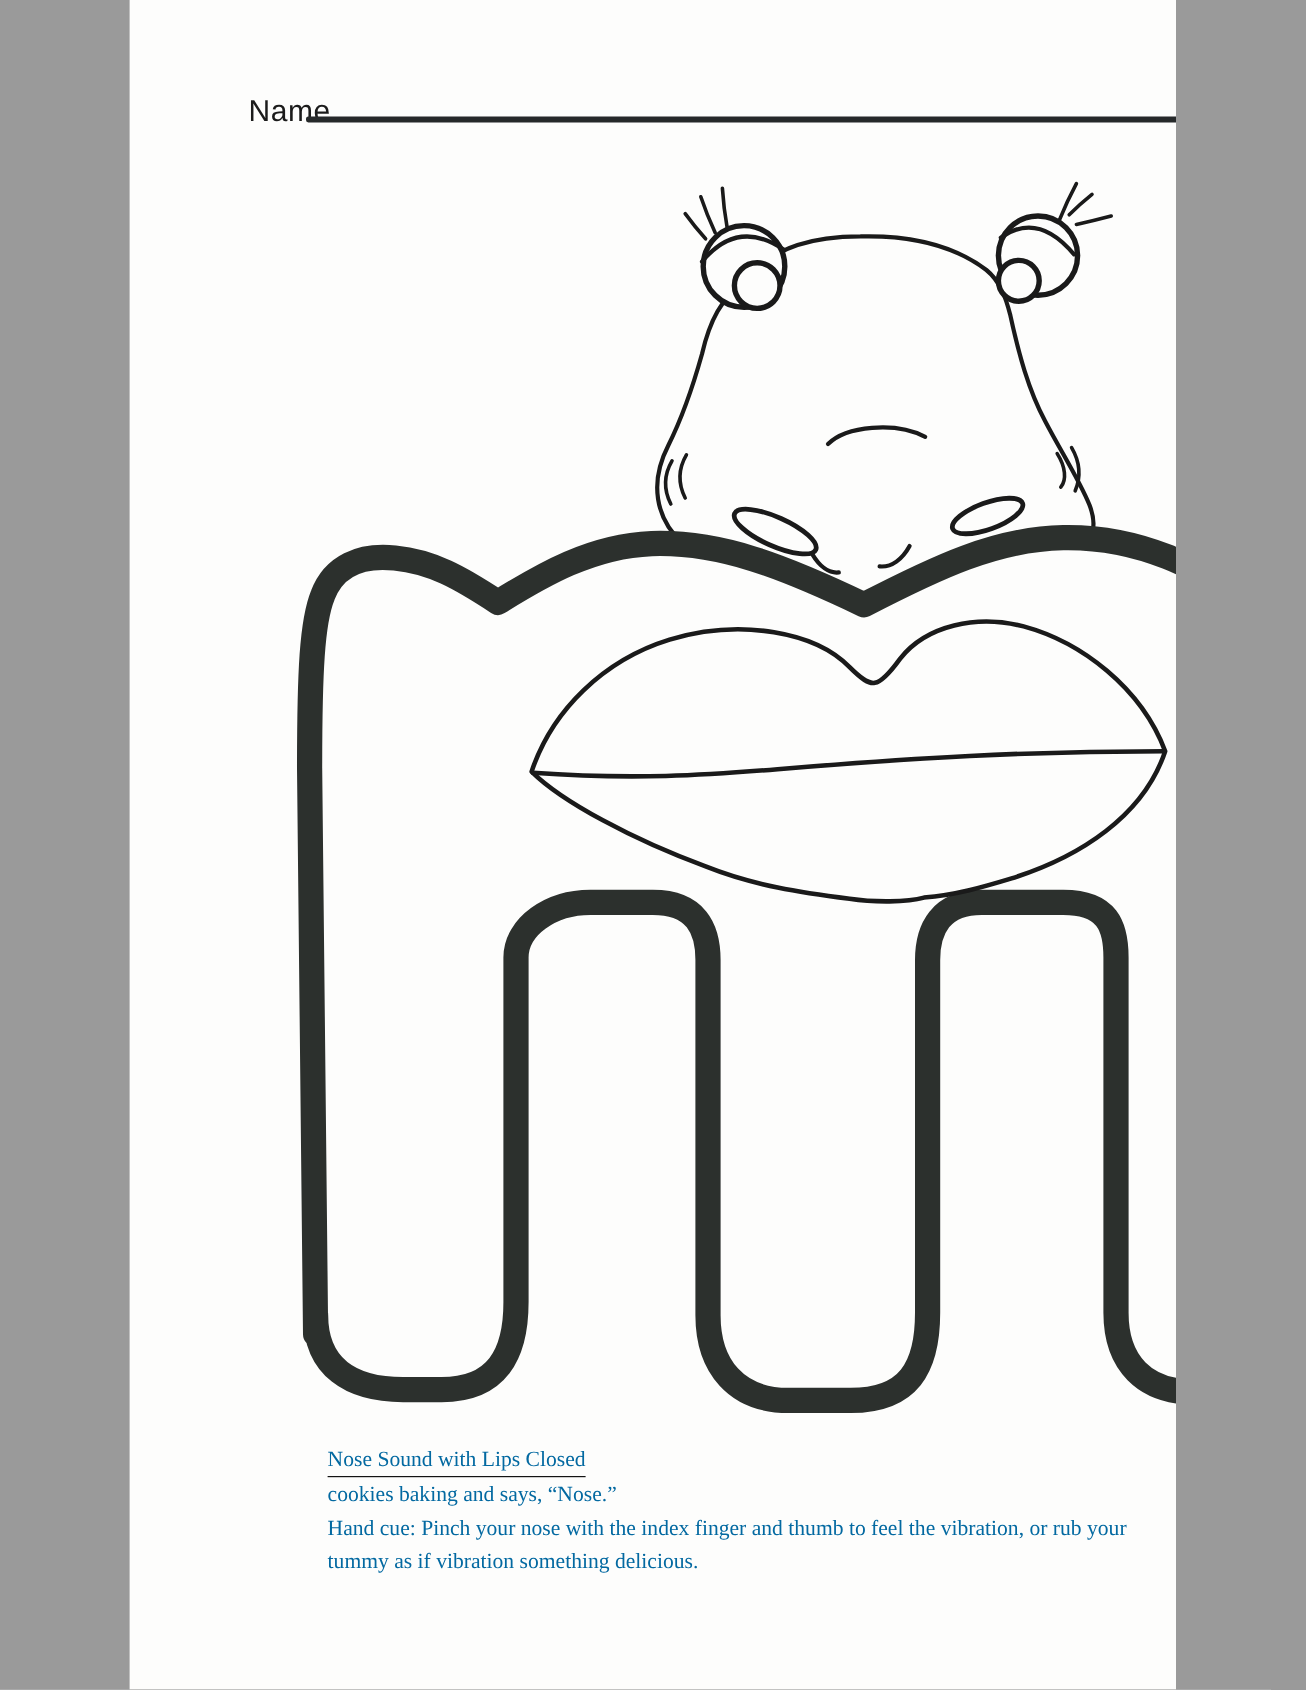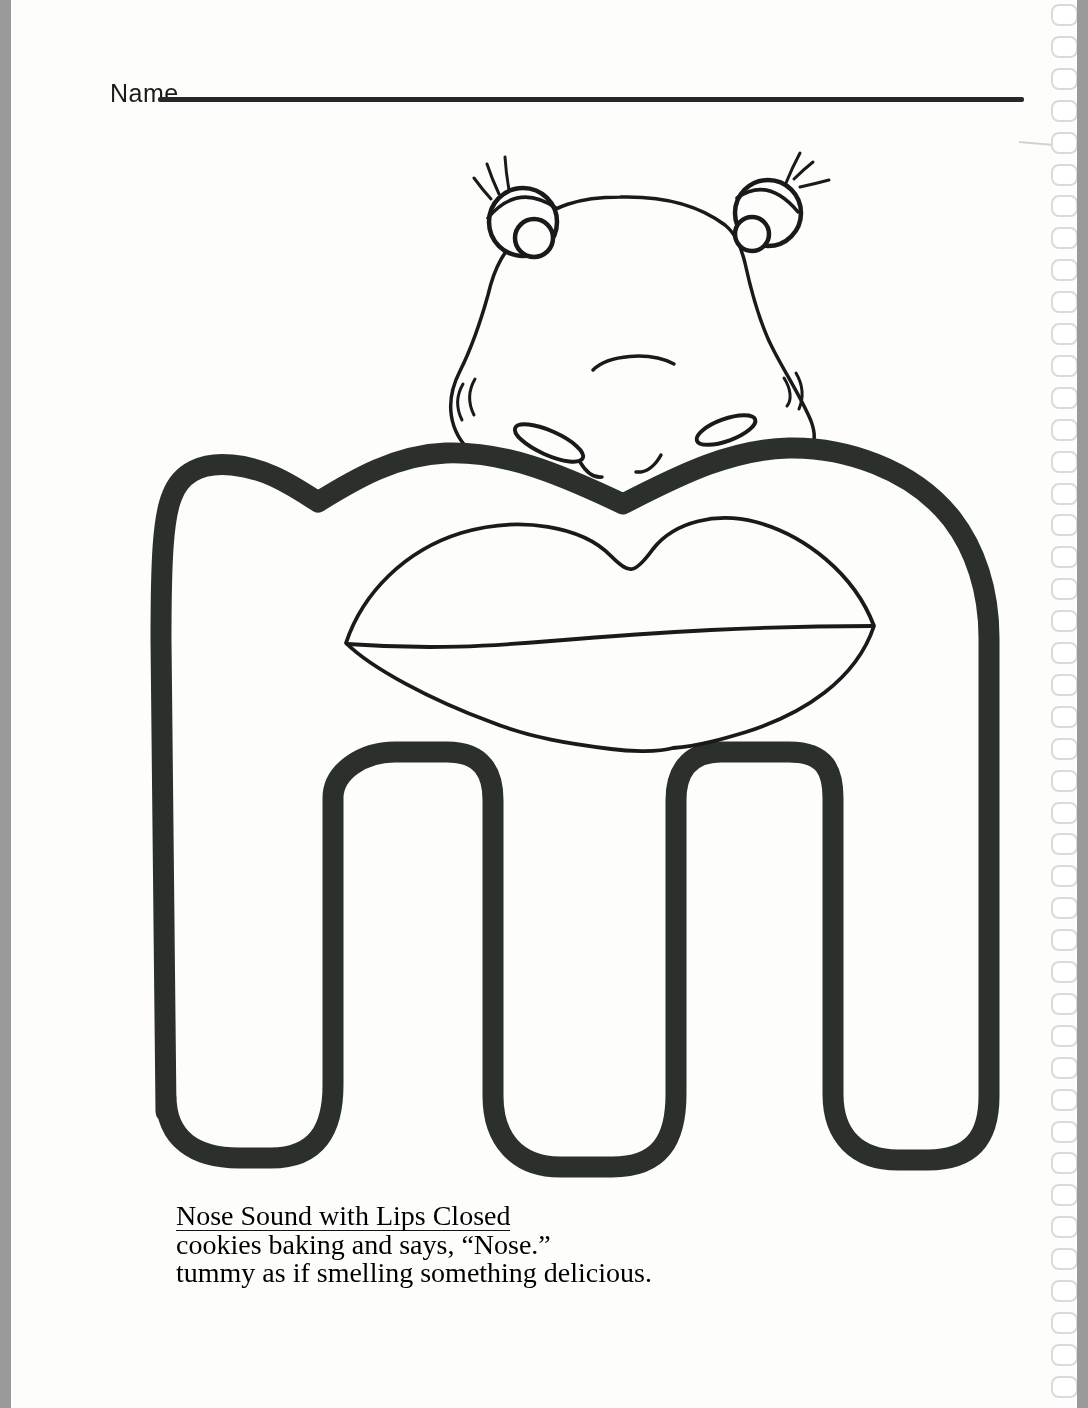--- a/index.html
+++ b/index.html
@@ -1,18 +1,18 @@
 <!DOCTYPE html>
 <html><head>
 <meta charset="utf-8">
 <style>
   html,body { margin:0; padding:0; background:#9a9a9a; }
   .page {
     position:relative;
-    width:1066px; height:1408px;
+    width:872px; height:1408px;
     margin:0 auto;
     background:#fdfdfc;
     overflow:hidden;
     font-family:"Liberation Sans", sans-serif;
   }
   .name-label {
     position:absolute; left:99px; top:79px;
     font-size:25px; letter-spacing:0.5px;
     color:#1b1b1b;
   }
@@ -31,22 +31,22 @@
   }
   .holes { position:absolute; top:0; left:0; width:100%; height:100%; pointer-events:none; }
   .hole {
     position:absolute; left:1040px; width:23px; height:18px;
     border:2px solid #dadada; border-radius:8px; background:#ffffff;
   }
   .artwork { position:absolute; left:0; top:0; }
   .instructions {
     position:absolute; left:165px; top:1202px;
     font-family:"Liberation Serif", serif;
-    font-size:28px; line-height:28px;
-    color:#000000; white-space:nowrap;
+    font-size:18px; line-height:28px;
+    color:#0369a1; white-space:nowrap;
   }
   .instructions .title {
     display:inline-block;
     border-bottom:1.7px solid #131313;
     padding-bottom:0px;
   }
 </style>
 </head>
 <body>
 
@@ -188,16 +188,17 @@
            C 560,744 520,738 480,722
            C 420,700 360,668 335,643
            Z"></path>
       <path d="M 336,644 C 420,650 480,646 540,641 C 600,636 640,633 700,630 C 760,627 820,626 862,626"></path>
     </g>
   </svg>
 
   <div class="instructions">
     <div><span class="title">Nose Sound with Lips Closed</span></div>
     <div>cookies baking and says, “Nose.”</div>
-    <div>tummy as if smelling something delicious.</div>
+    <div>Hand cue:  Pinch your nose with the index finger and thumb to feel the vibration, or rub your</div>
+    <div>tummy as if vibration something delicious.</div>
   </div>
 
 </div>
 
 </body></html>

